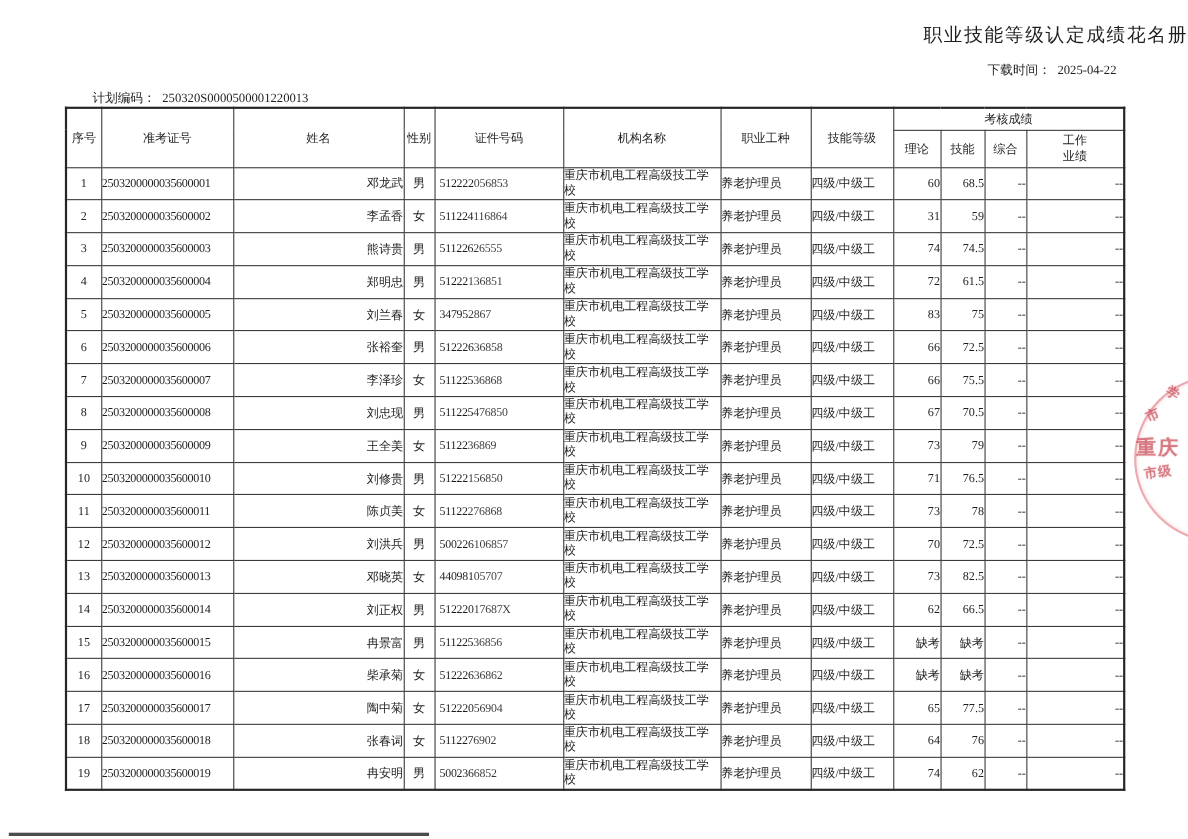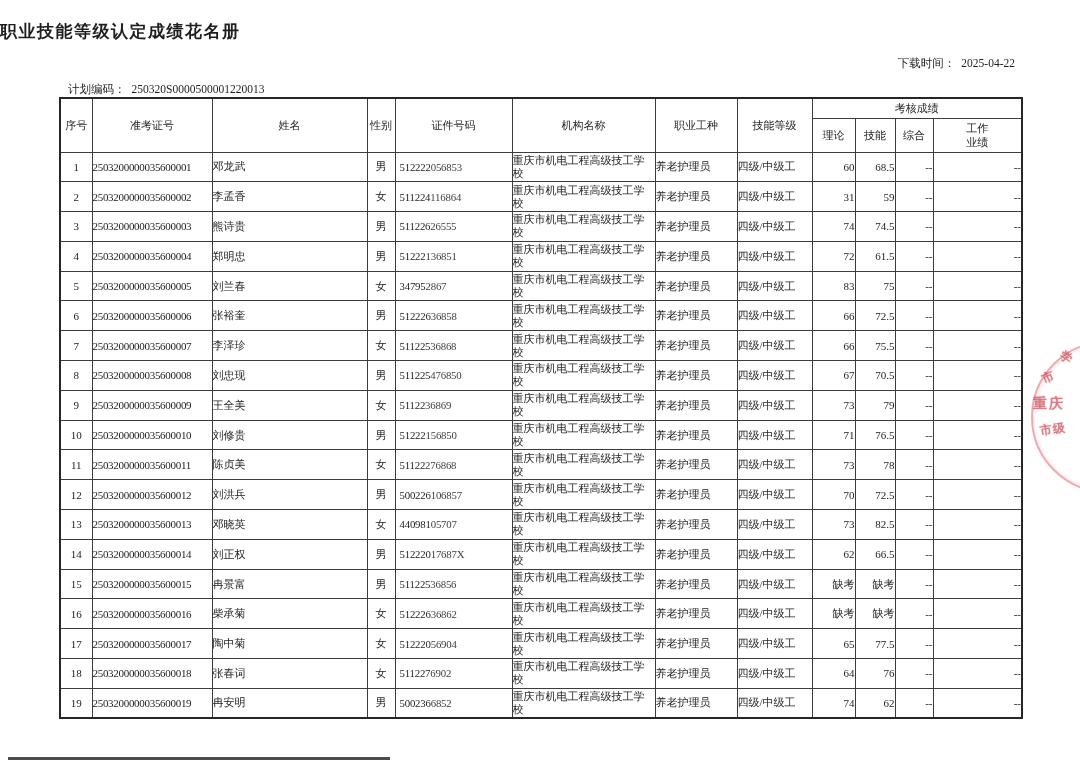--- a/index.html
+++ b/index.html
@@ -1,54 +1,54 @@
 <!DOCTYPE html>
 <html><head>
 <meta charset="utf-8">
 <style>
   html,body{margin:0;padding:0;background:#e9e9e9;}
   .page{position:relative;width:1080px;height:763px;background:#ffffff;overflow:hidden;
         font-family:"Liberation Serif","DejaVu Serif",serif;color:#1e1e1e;}
-  .title{position:absolute;top:20px;left:0;width:100%;text-align:left;
-         font-size:17px;font-weight:700;letter-spacing:1.5px;}
+  .title{position:absolute;top:20px;left:0;width:100%;text-align:right;
+         font-size:17px;font-weight:400;letter-spacing:1.5px;}
   .meta-line{position:absolute;font-size:11.5px;white-space:nowrap;}
   .m-l1{left:68px;top:56px;}
-  .m-l2{left:68px;top:82px;}
+  .m-l2{left:84px;top:82px;}
   .m-r1{right:65px;top:56px;text-align:left;}
   .m-r2{right:65px;top:82px;text-align:right;}
   .meta-label{margin-right:6px;}
   table.roster{position:absolute;left:59px;top:97px;width:964px;table-layout:fixed;
          border-collapse:collapse;border:2px solid #262626;}
   .roster th,.roster td{border:1px solid #3c3c3c;font-weight:400;font-size:11px;
          padding:0;overflow:hidden;background:#fff;}
   .roster thead tr.h1{height:20px;}
   .roster thead tr.h2{height:34px;}
   .roster th{text-align:center;vertical-align:middle;}
   .roster tbody tr{height:29.8px;}
   .c-no{text-align:center;}
   .c-ticket{font-size:10.6px;letter-spacing:-0.3px;padding-left:2px;white-space:nowrap;}
-  .c-name{padding-left:4px;}
+  .c-name{padding-left:4px;text-align:right;}
   .c-gender{text-align:center;}
   .c-id{padding:0;}
   .id-wrap{display:flex;justify-content:flex-start;padding:0 5px 0 4px;
            font-size:10.8px;letter-spacing:-0.2px;}
   .id-blur{opacity:0.88;}
   .c-org{line-height:13px;padding:1px 2px 1px 3px;vertical-align:middle;}
   .c-job,.c-level{padding-left:5px;}
   .c-score{text-align:right;padding-right:6px;}
   .th-work span{display:inline-block;width:2.4em;word-break:break-all;line-height:14px;text-align:center;}
   
   .stamp{position:absolute;left:1031px;top:341px;width:148px;height:148px;
          border-radius:50%;border:2.5px solid rgba(219,88,99,0.5);
          box-shadow:inset 0 0 4px rgba(219,88,99,0.25);}
   .stamp-ch{position:absolute;color:rgba(198,66,78,0.55);font-weight:700;
             text-shadow:0 0 1.5px rgba(198,66,78,0.4);}
   .st1{left:1060px;top:349px;font-size:12px;transform:rotate(32deg);}
   .st2{left:1042px;top:369px;font-size:12px;transform:rotate(-24deg);}
-  .st3{left:1033px;top:395px;font-size:14px;letter-spacing:2px;}
+  .st3{left:1033px;top:395px;font-size:18px;letter-spacing:2px;}
   .st4{left:1040px;top:421px;font-size:12px;transform:rotate(-8deg);letter-spacing:1px;}
   .scan-line{position:absolute;left:8px;top:757px;width:382px;height:2.5px;
              background:#2d2d2d;opacity:0.85;}
 </style>
 </head>
 <body>
 
 <div class="page">
 
   <div class="title">职业技能等级认定成绩花名册</div>

